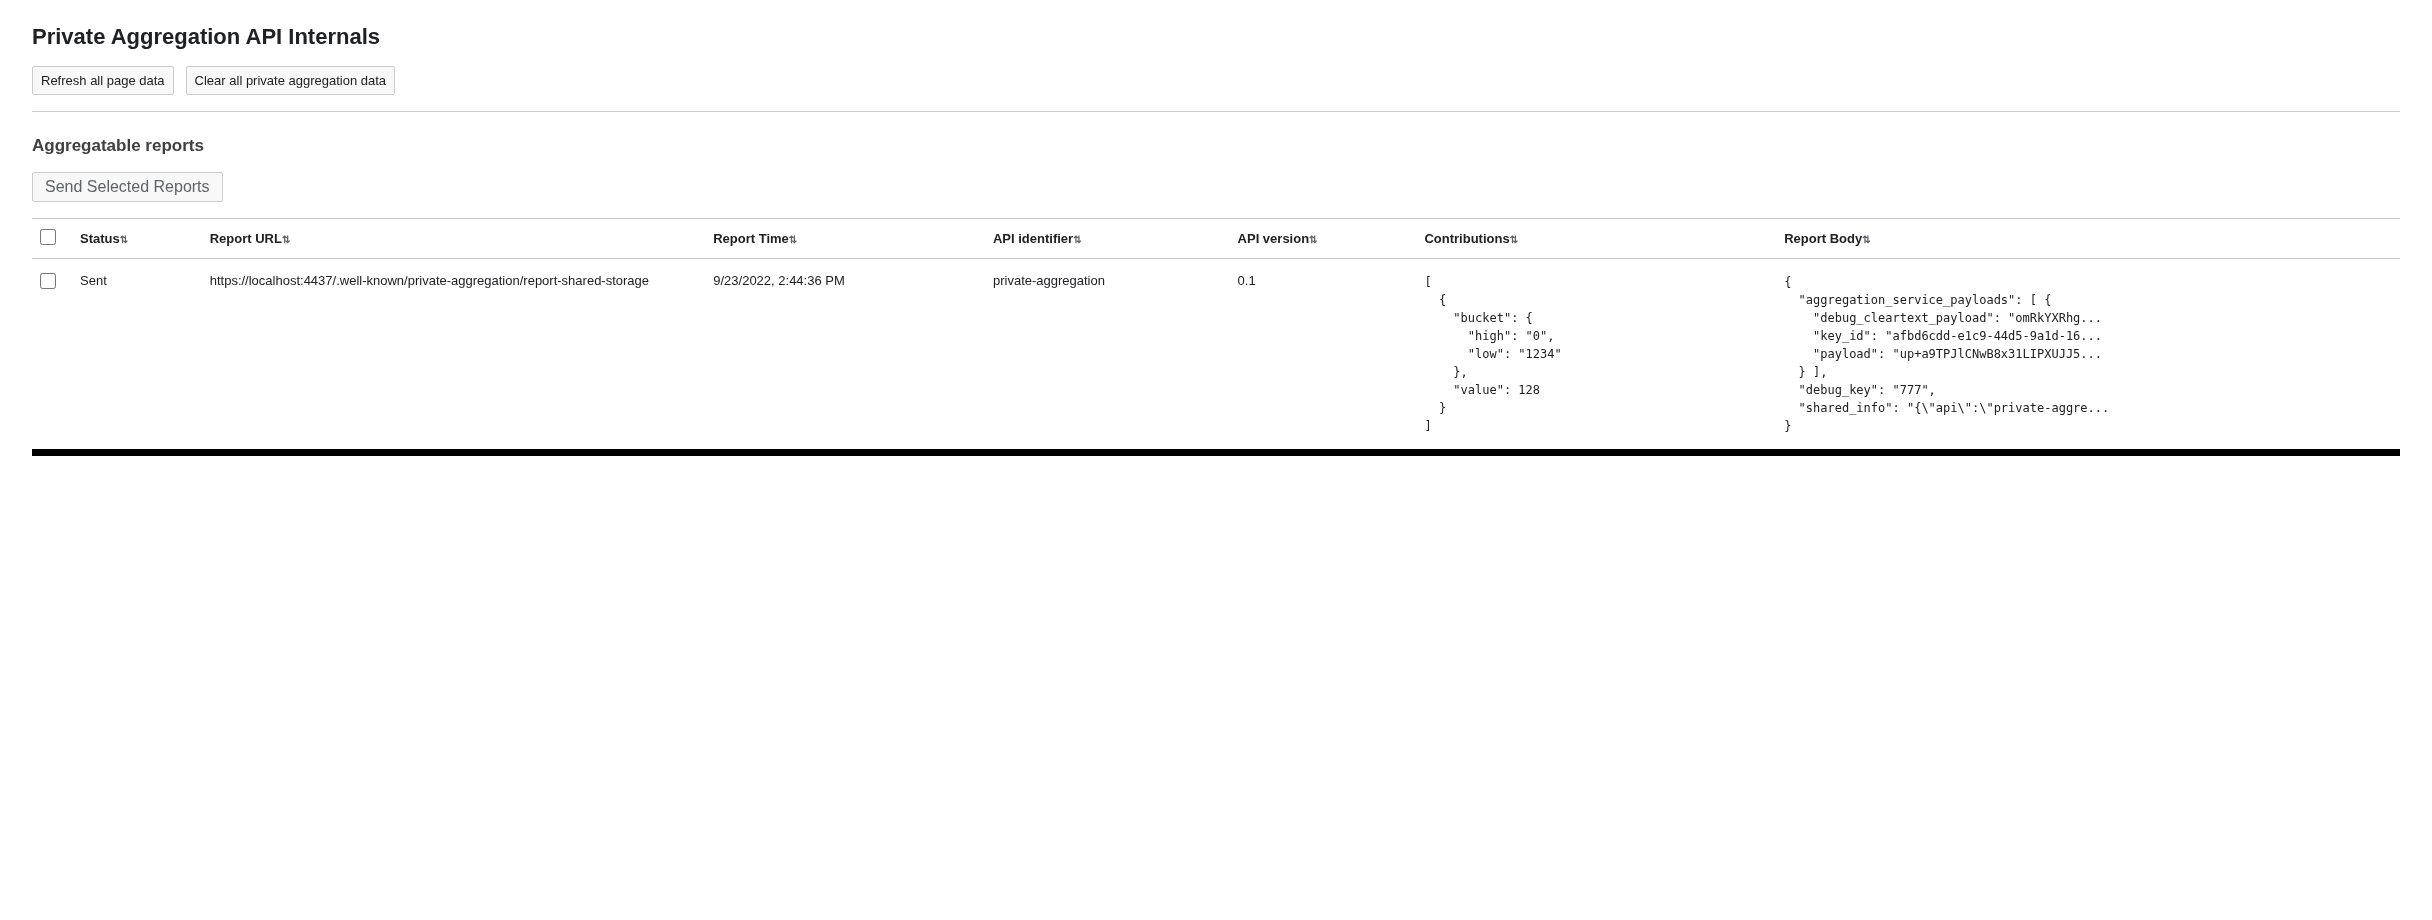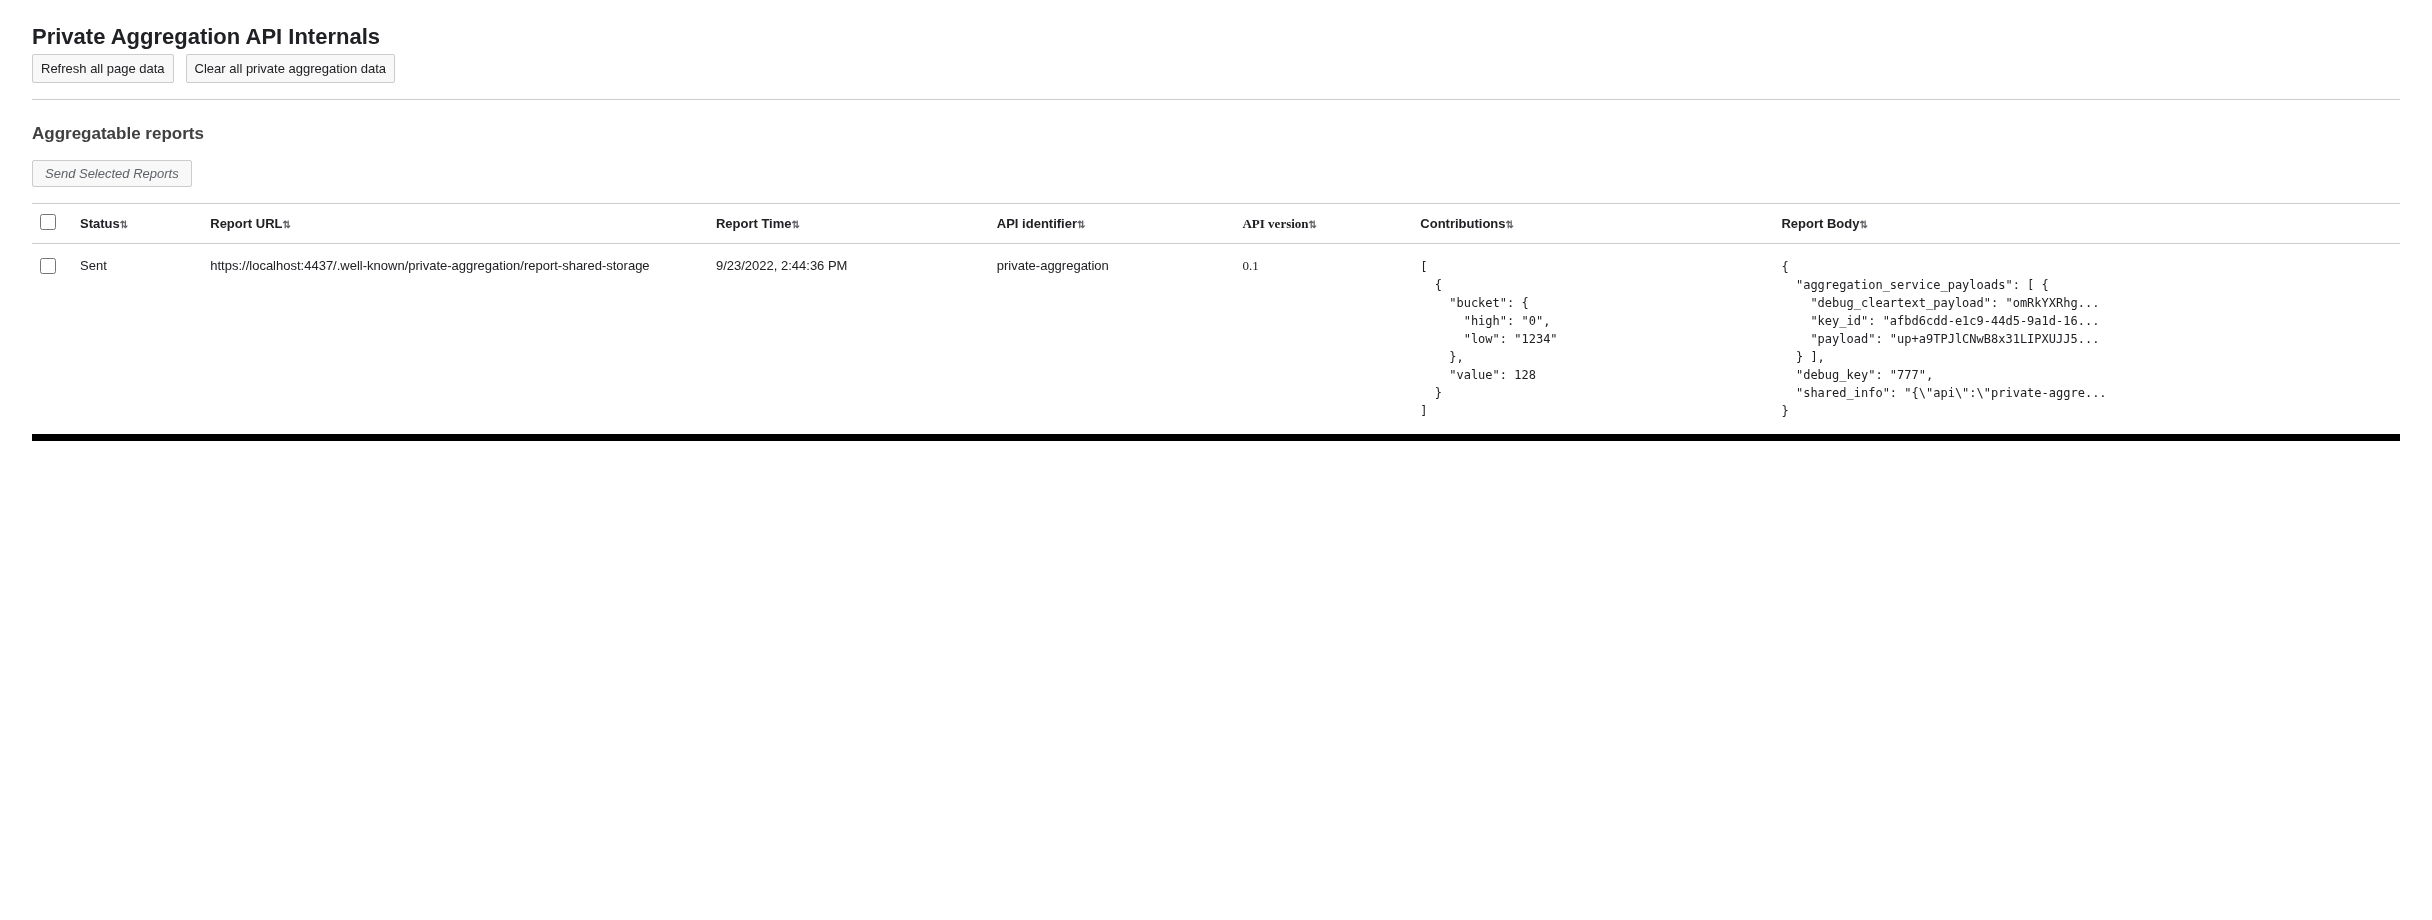--- a/index.html
+++ b/index.html
@@ -12,21 +12,21 @@
       font-family: Arial, sans-serif;
       font-size: 14px;
       color: #202124;
       background: #fff;
       padding: 24px 32px;
     }
 
     h1 {
       font-size: 22px;
       font-weight: bold;
-      margin-bottom: 4px;
+      margin-bottom: 16px;
       color: #202124;
     }
 
     .top-buttons {
       display: flex;
       gap: 12px;
       margin-bottom: 16px;
     }
 
     .btn {
@@ -51,24 +51,23 @@
       margin-bottom: 16px;
       color: #404040;
     }
 
     .send-reports-btn {
       padding: 5px 12px;
       border: 1px solid #ccc;
       background: #f8f8f8;
       border-radius: 2px;
       cursor: pointer;
-      font-size: 13px;
+      font-size: 16px;
       color: #5f6368;
       margin-bottom: 16px;
-      font-style: italic;
     }
 
     table {
       width: 100%;
       border-collapse: collapse;
       font-size: 13px;
     }
 
     thead tr {
       border-top: 1px solid #ccc;
@@ -113,21 +112,21 @@
       font-family: monospace;
       font-size: 12px;
       white-space: pre;
       line-height: 1.5;
     }
 
     .col-status { min-width: 60px; margin-top: 44px; }
     .col-url { min-width: 200px; max-width: 280px; word-break: break-all; }
     .col-time { min-width: 110px; }
     .col-api-id { min-width: 100px; }
-    .col-api-ver { min-width: 70px; font-family: Liberation Serif, serif; }
+    .col-api-ver { min-width: 70px; }
     .col-contributions { min-width: 200px; }
     .col-report-body { min-width: 300px; overflow: hidden; }
   </style>
 </head>
 <body>
 
 
 
 <h1>Private Aggregation API Internals</h1>
 

